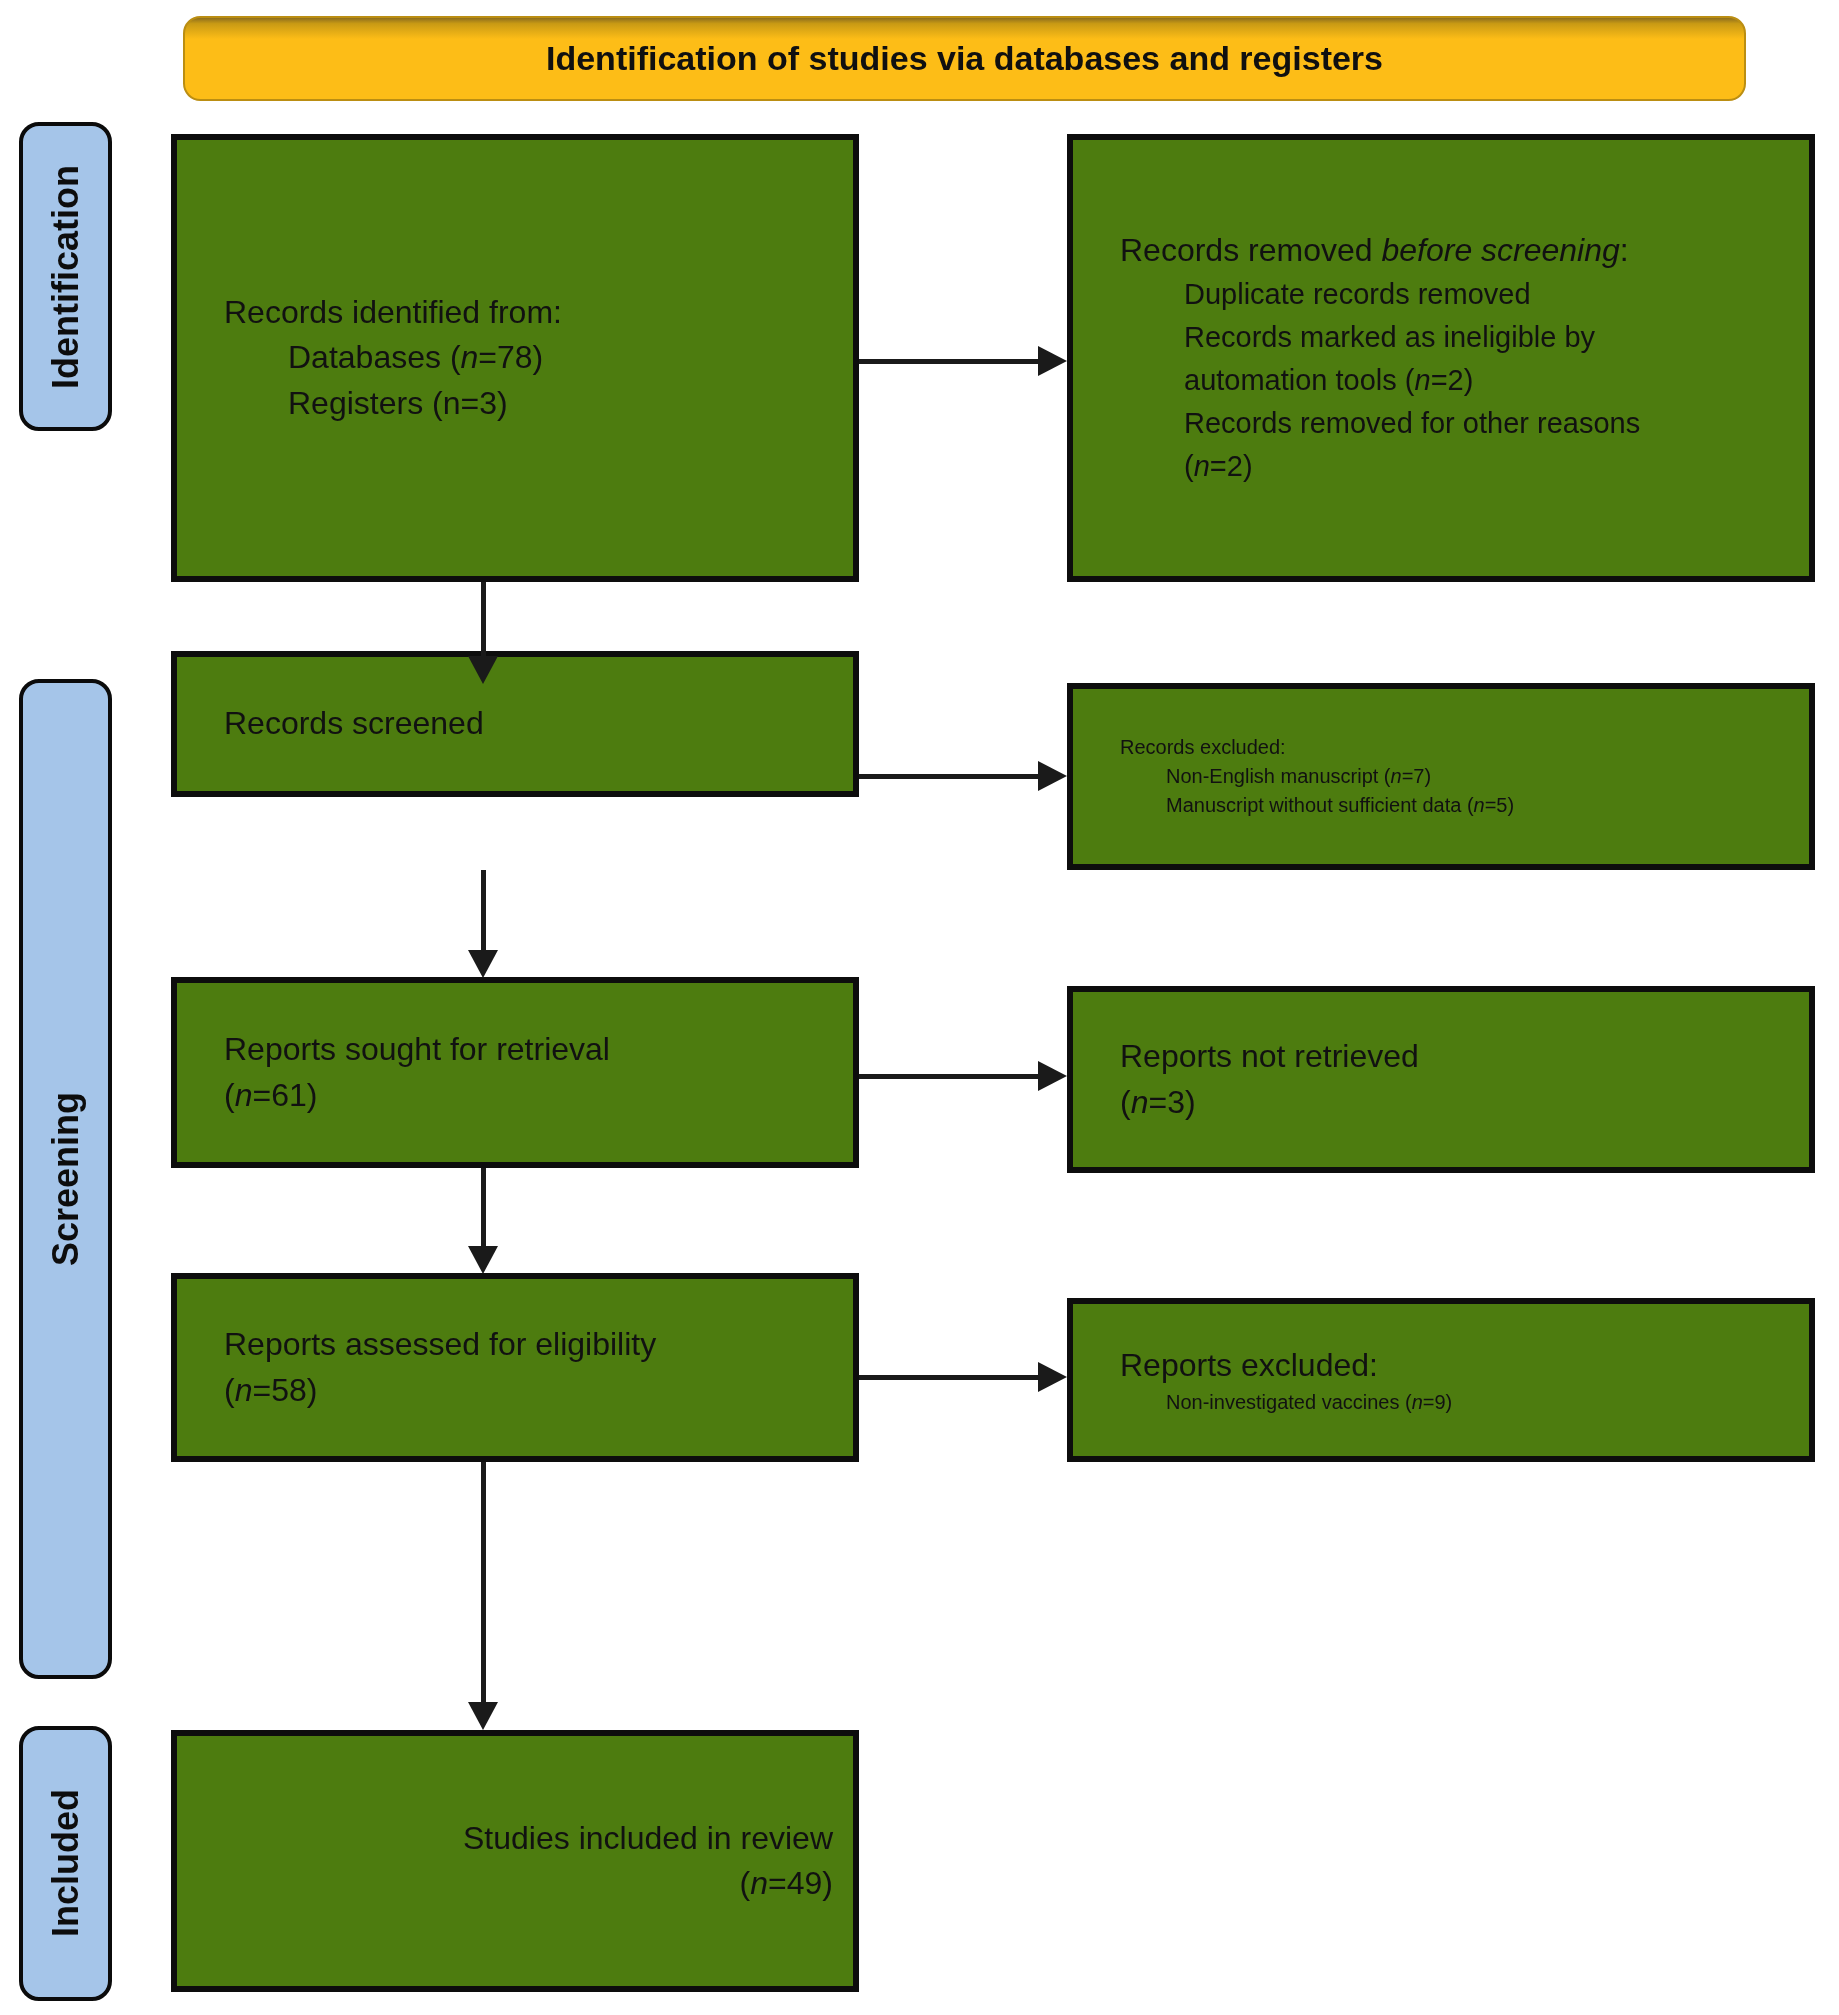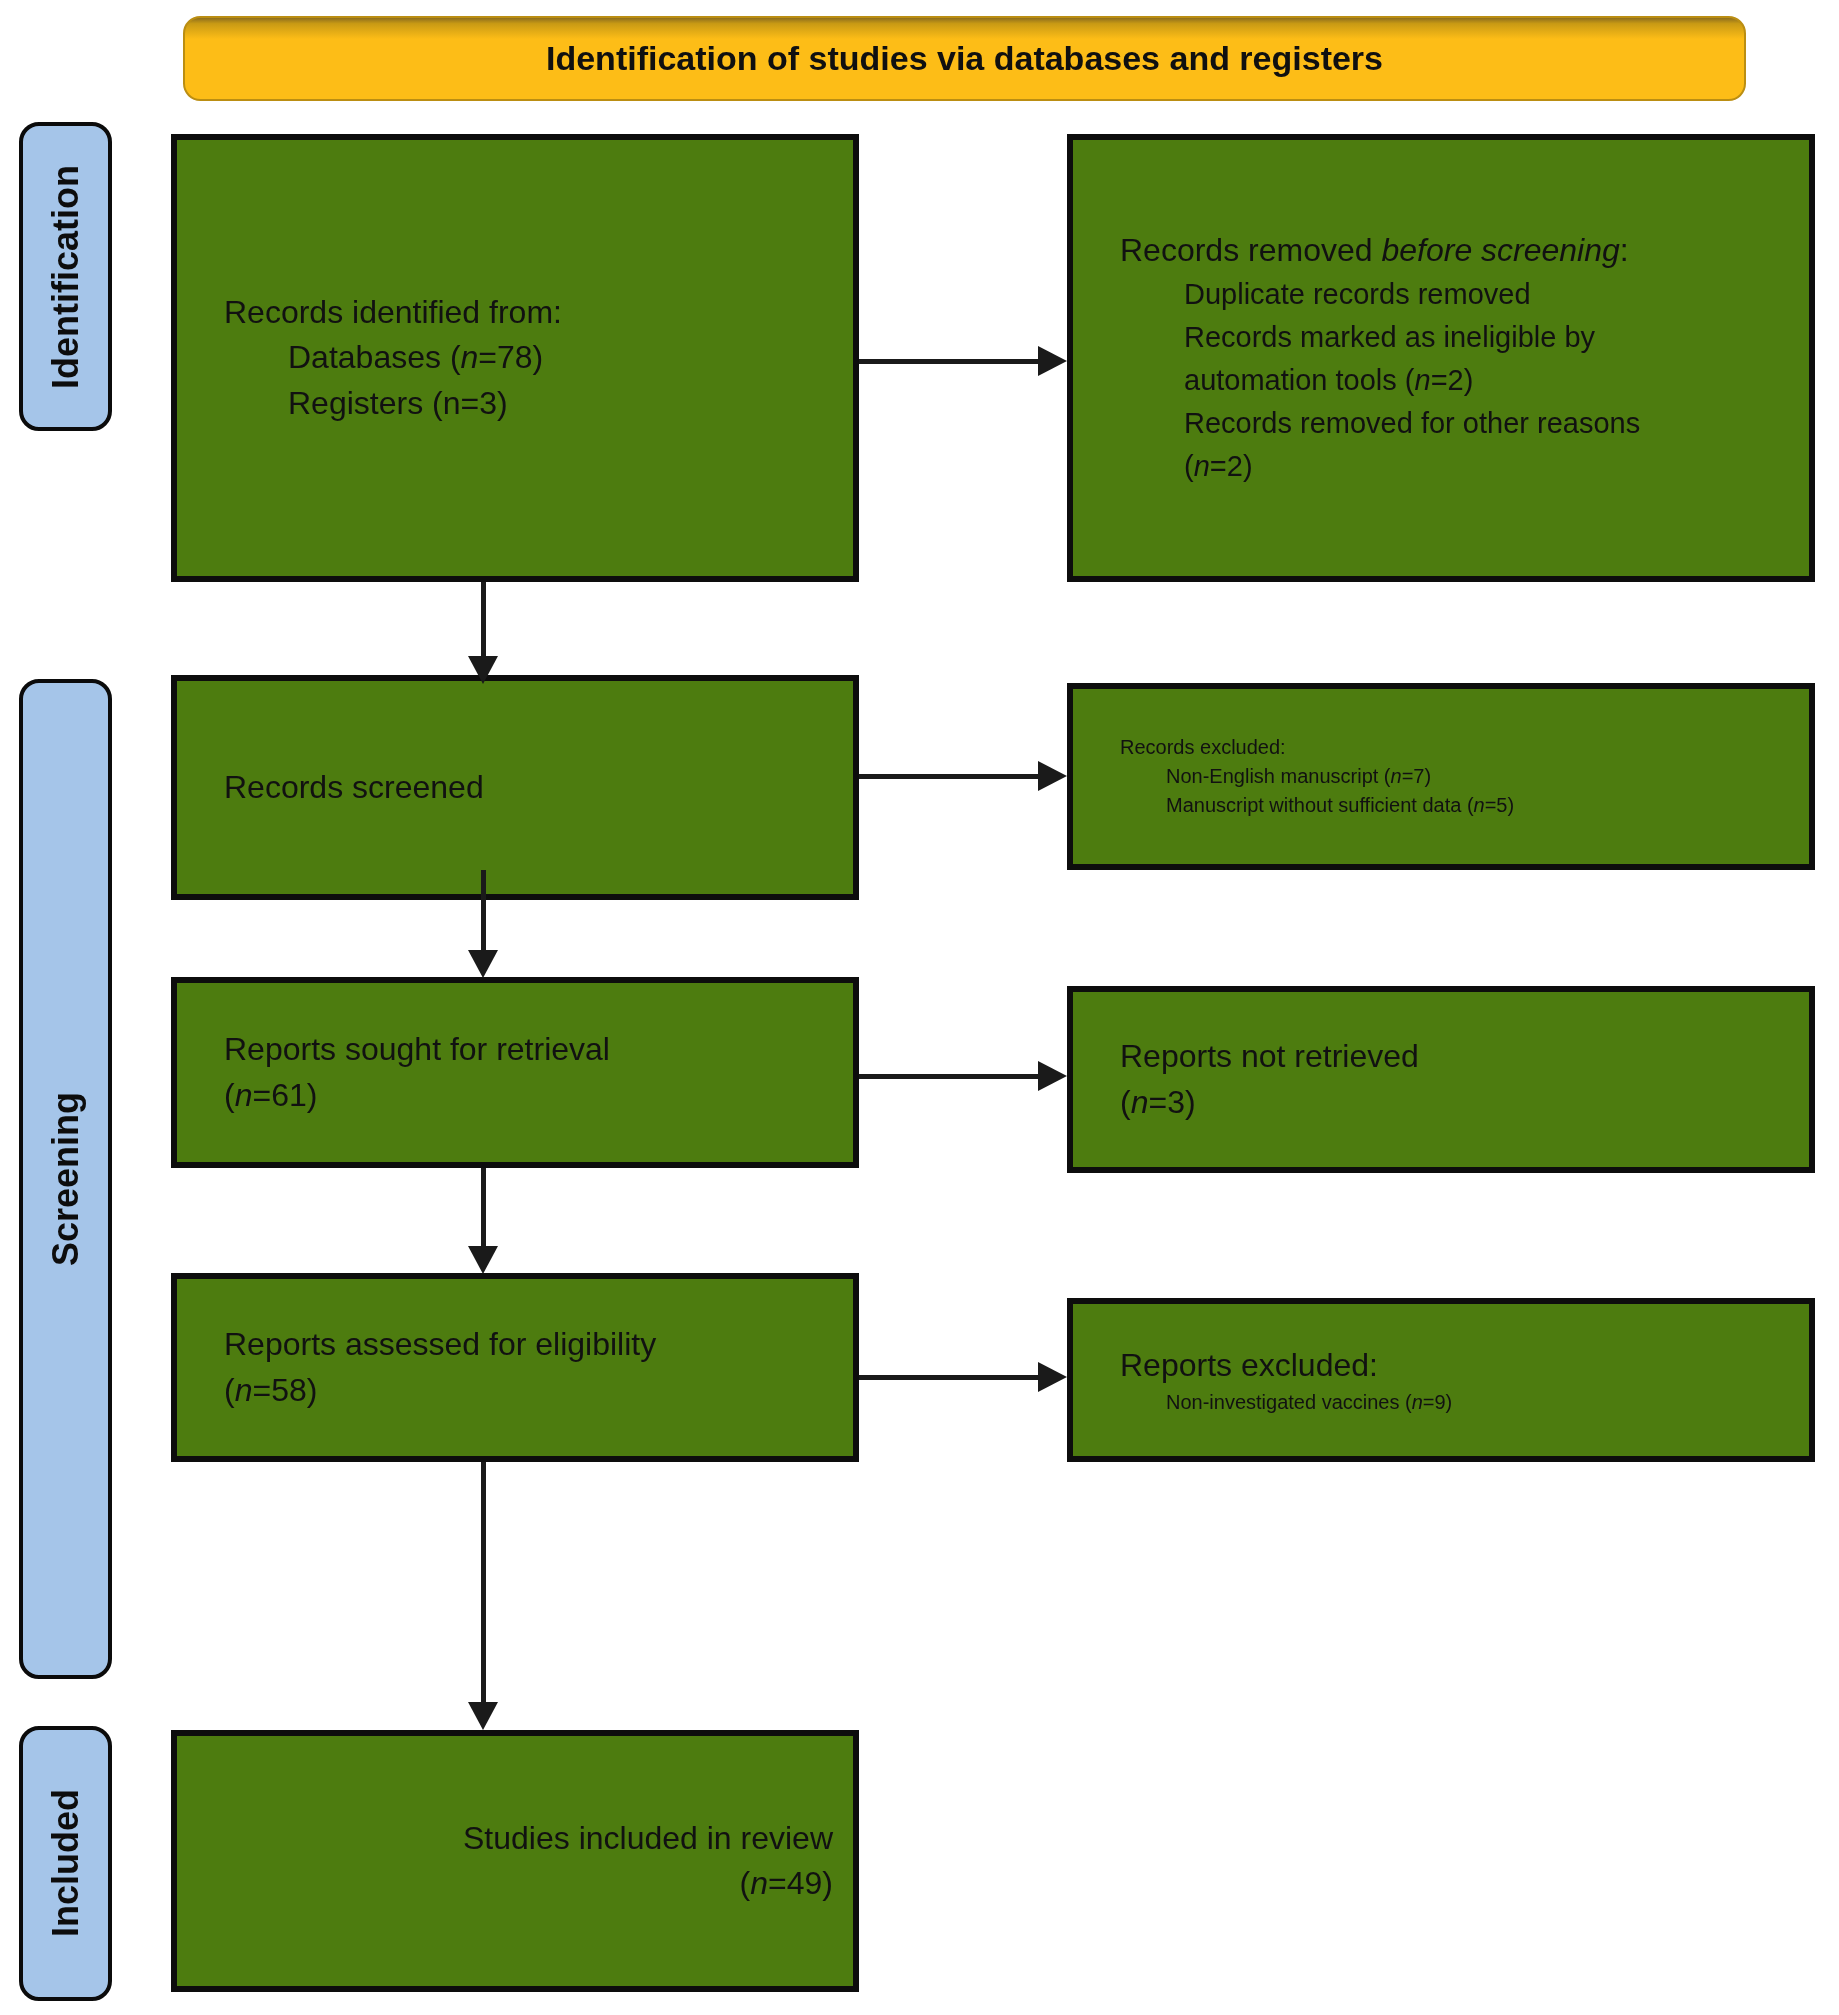--- a/index.html
+++ b/index.html
@@ -38,21 +38,21 @@
   
   .fbox{
     background:#4d7c0f;border:6px solid #0d0d0d;box-sizing:border-box;
     display:flex;flex-direction:column;justify-content:center;
     padding-left:47px;padding-right:20px;
   }
   .col-l{left:171px;width:688px;}
   .col-r{left:1067px;width:748px;}
   .b1{top:134px;height:448px;}
   .r1{top:134px;height:448px;}
-  .b2{top:675px;height:225px;}
+  .b2{top:651px;height:146px;}
   .r2{top:683px;height:187px;}
   .b3{top:977px;height:191px;}
   .r3{top:986px;height:187px;}
   .b4{top:1273px;height:189px;}
   .r4{top:1298px;height:164px;}
   .b5{top:1730px;height:262px;text-align:right;}
 
   .t-big{font-size:32px;line-height:1.42;}
   .t-med{font-size:29px;line-height:1.48;}
   .t-sml{font-size:20px;line-height:1.46;}

